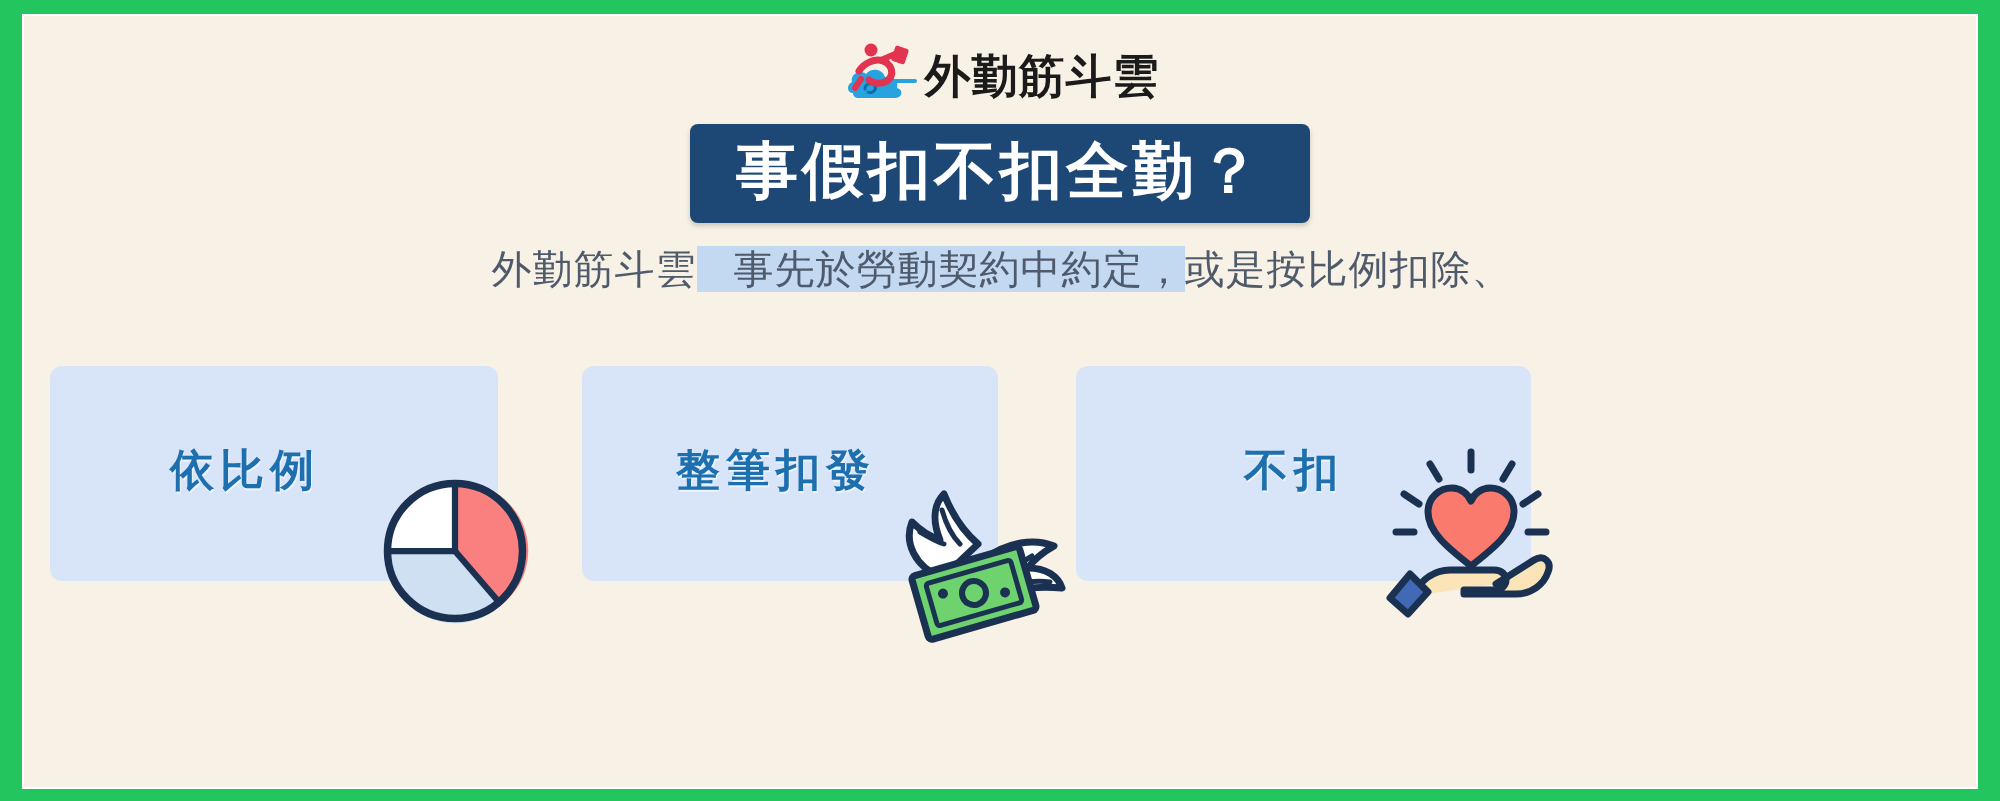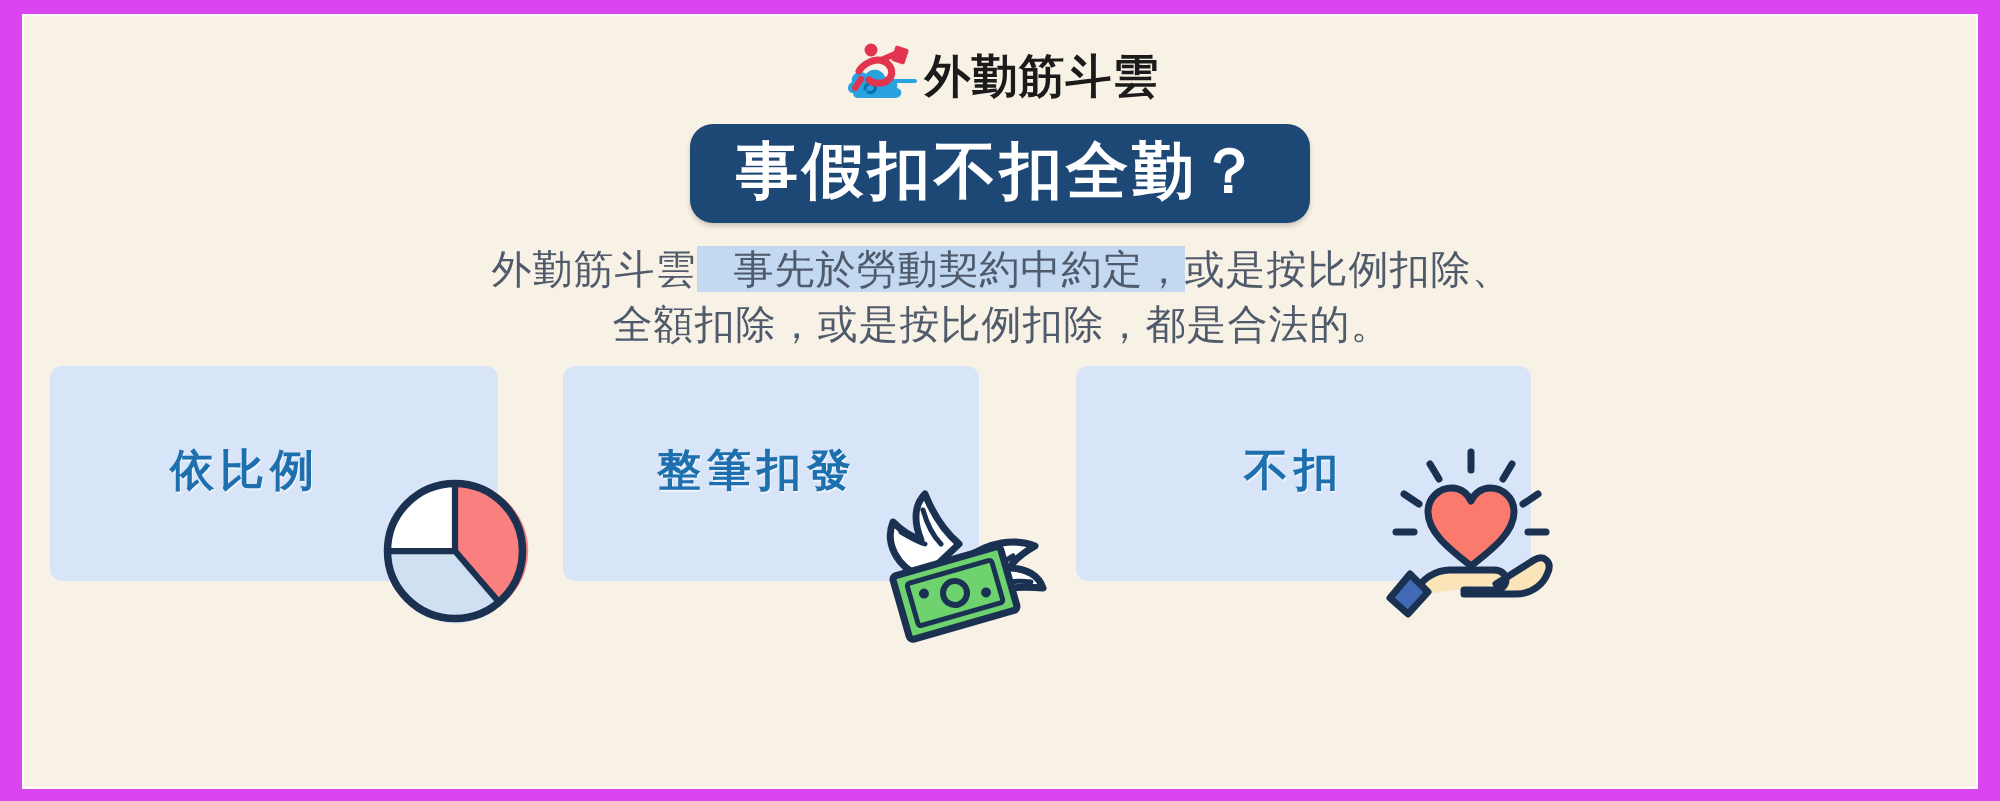--- a/index.html
+++ b/index.html
@@ -6,21 +6,21 @@
   html,body { width:2000px; height:801px; }
   body {
     background:#17365c;
     font-family:"Liberation Sans","DejaVu Sans",sans-serif;
     overflow:hidden;
   }
 
   
   #frame {
     position:absolute; left:0; top:0; width:2000px; height:801px;
-    background:#d946ef;
+    background:#22c55e;
   }
   #page {
     position:absolute; left:22px; top:14px; width:1956px; height:775px;
     background:#f8f1e5;
     border:2px solid #ffffff;
     overflow:hidden;
   }
 
   
   #logo-row {
@@ -33,21 +33,21 @@
     color:#1b1b1b; line-height:1;
     font-family:"DejaVu Sans","Liberation Sans",sans-serif;
     position:relative; top:2px;
   }
 
   
   #banner {
     position:absolute; left:50%; transform:translateX(-50%);
     top:108px;
     background:#1d4775;
-    border-radius:23px;
+    border-radius:8px;
     padding:12px 46px 18px 46px;
     box-shadow:0 3px 5px rgba(0,0,0,.18);
   }
   #banner-text {
     color:#ffffff; font-size:62px; font-weight:bold; letter-spacing:4px;
     line-height:1.12; white-space:nowrap;
     font-family:"DejaVu Sans","Liberation Sans",sans-serif;
   }
 
   
@@ -64,21 +64,21 @@
   
   #cards {
     position:absolute; left:26px; top:350px; width:1906px; height:220px;
   }
   .card {
     position:absolute; top:0; height:215px;
     background:#d8e5f9; border-radius:12px;
     display:flex; align-items:center;
   }
   #card-0 { left:0px;    width:448px; }
-  #card-1 { left:513px;  width:416px; }
+  #card-1 { left:532px;  width:416px; }
   #card-2 { left:1026px; width:455px;text-decoration:underline; }
 
   .card-label {
     color:#1d6fae; font-weight:bold; letter-spacing:6px;
     font-size:44px; line-height:1;
     font-family:"DejaVu Serif","Liberation Serif",serif;
     text-shadow:1px 2px 0 rgba(255,255,255,.55);
     position:absolute;
   }
   #card-0 .card-label { left:120px; top:82px; }
@@ -117,21 +117,20 @@
       </div>
       <div class="logo-text">外勤筋斗雲</div>
     </div>
 
     <div id="banner">
       <div id="banner-text">事假扣不扣全勤？</div>
     </div>
 
     <div id="subtitle">
       <span class="line"><span>外勤筋斗雲</span><span class="sel">事先於勞動契約中約定，</span><span>或是按比例扣除、</span></span>
-      <span class="line">全額扣除，或是按比例扣除，都是合法的。</span>
     </div>
 
     <div id="cards">
 
       <div class="card" id="card-0">
         <div class="card-label">依比例</div>
         <div class="card-icon" id="icon-pie">
           <svg width="150" height="150" viewBox="0 0 120 120">
 
             <path d="M60 60 L60 6 A54 54 0 0 1 97 103 Z" fill="#fa8080"></path>

